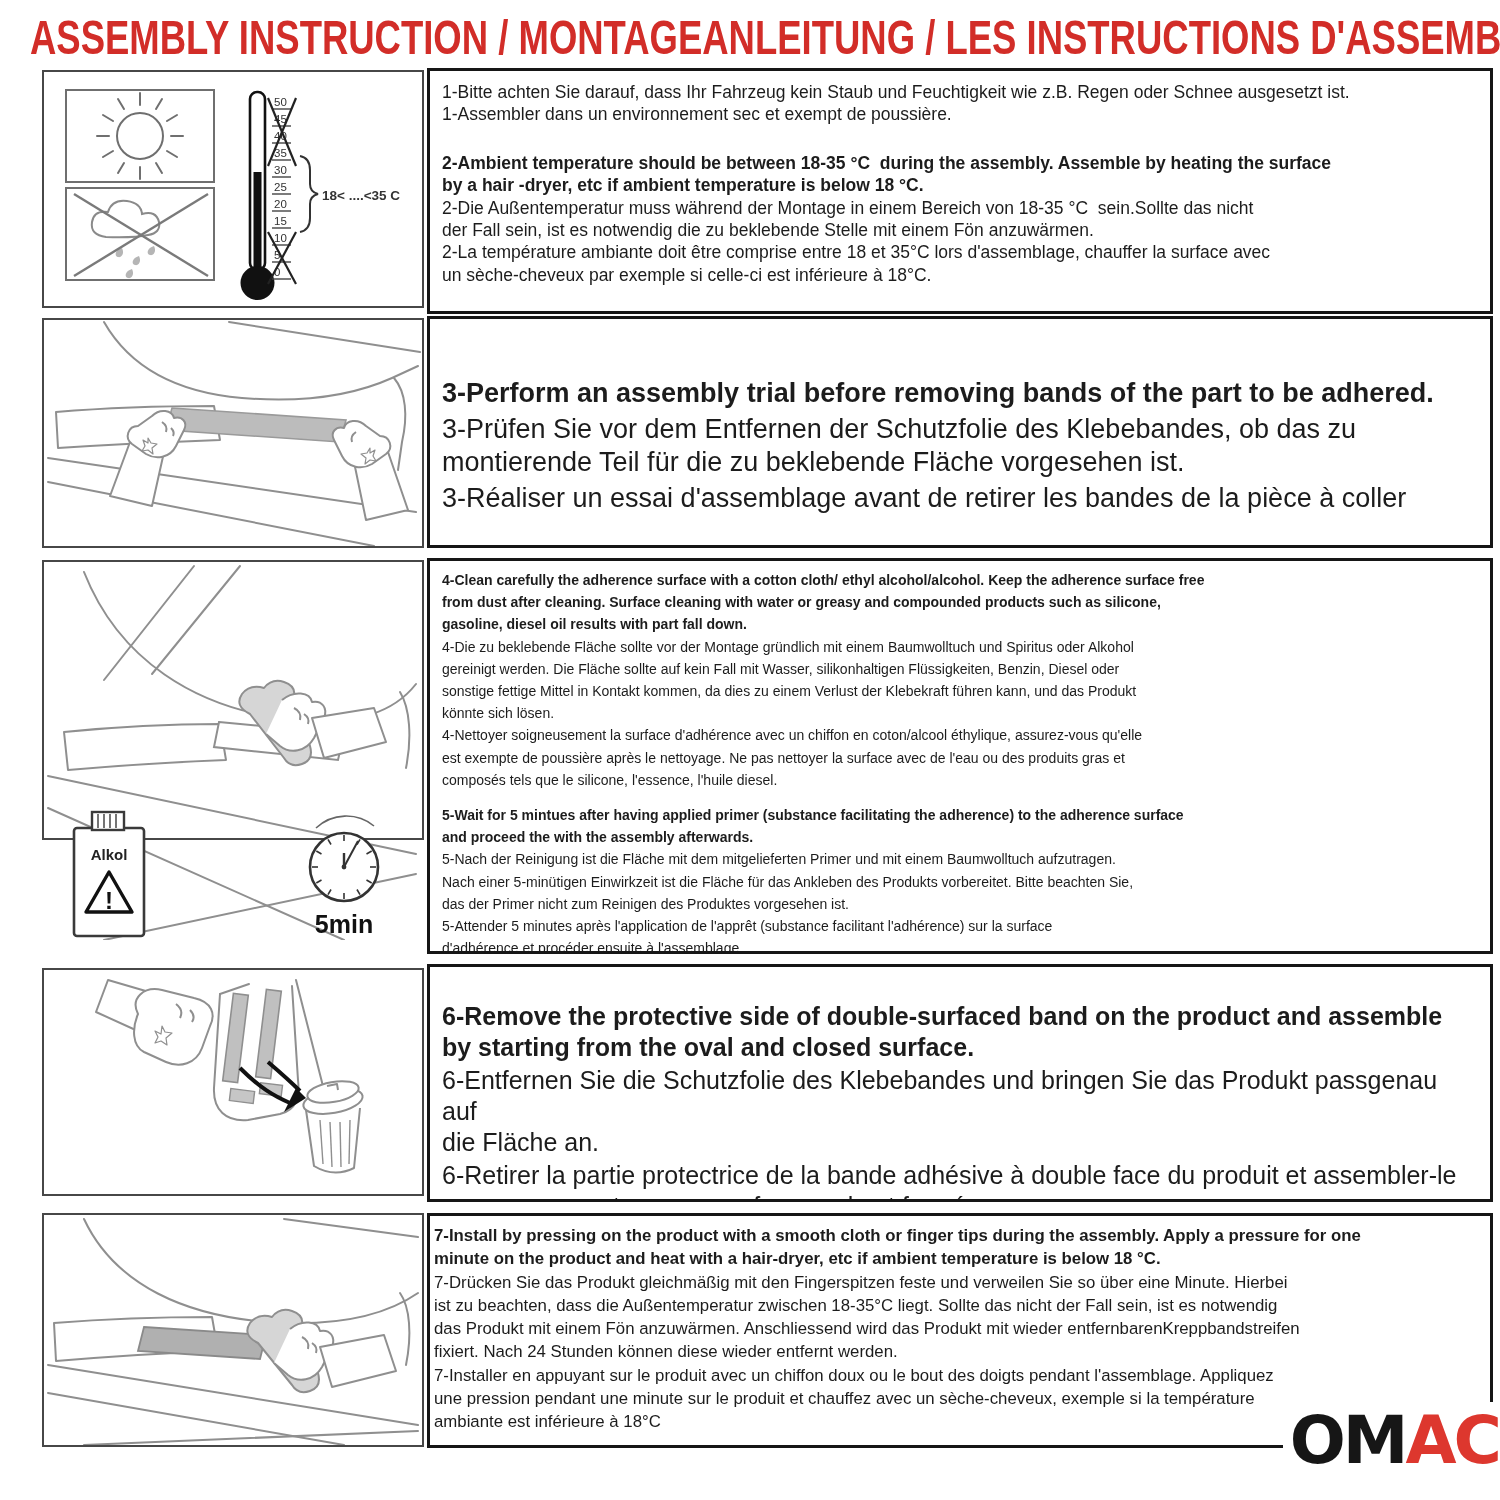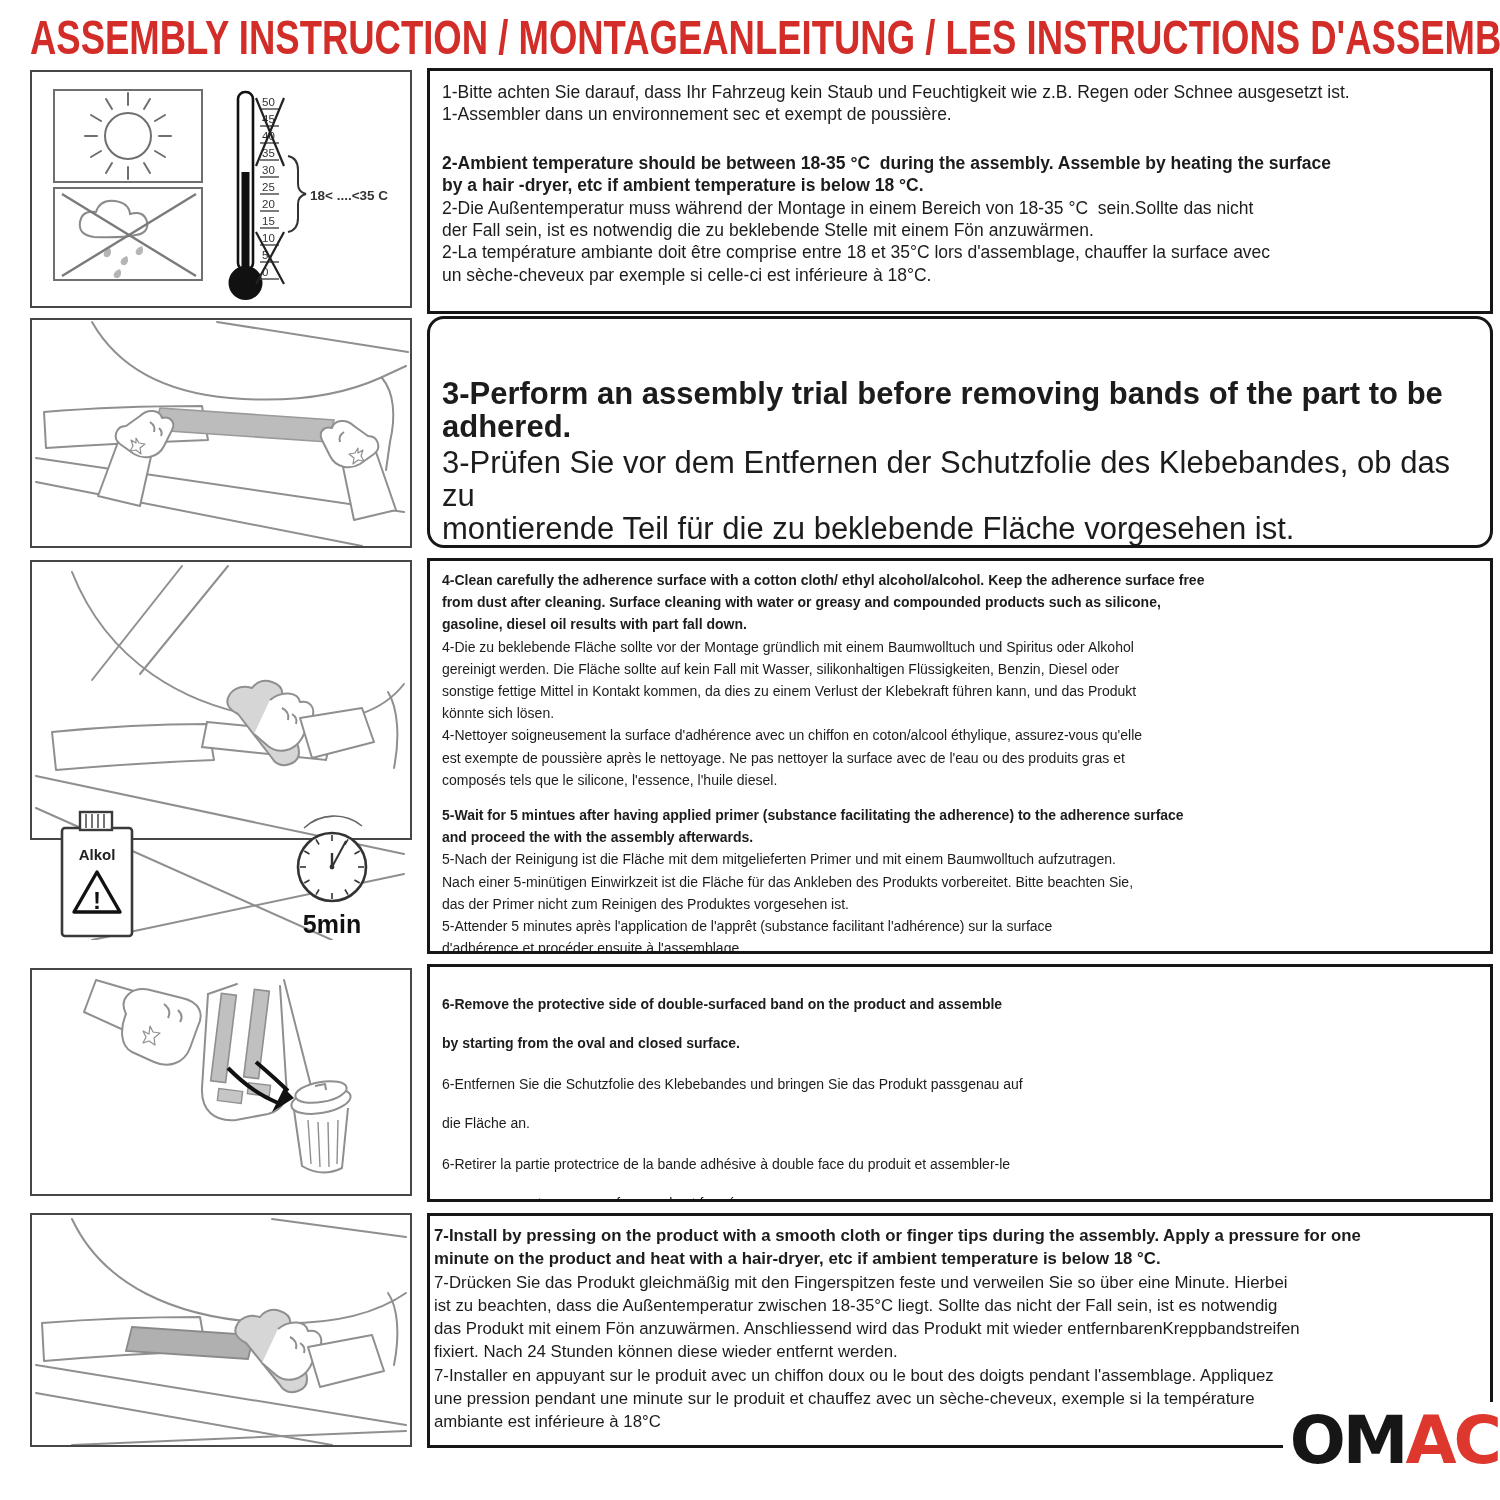--- a/index.html
+++ b/index.html
@@ -1,26 +1,26 @@
 <!DOCTYPE html>
 <html><head>
 <meta charset="utf-8">
 <style>
   html,body{margin:0;padding:0;background:#ffffff;}
   body{width:1500px;height:1500px;position:relative;font-family:"Liberation Sans",sans-serif;color:#1c1c1c;overflow:hidden;}
   .title{position:absolute;left:30px;top:10px;font-size:48px;font-weight:700;white-space:nowrap;
          transform:scaleX(.76);transform-origin:left top;letter-spacing:0px;}
-  .illus{position:absolute;left:30px;width:382px;border:2px solid #474747;background:#fff;box-sizing:border-box;}
+  .illus{position:absolute;left:42px;width:382px;border:2px solid #474747;background:#fff;box-sizing:border-box;}
   .txt{position:absolute;left:427px;width:1066px;border:3px solid #161616;background:#fff;box-sizing:border-box;overflow:hidden;}
   .para{white-space:pre-wrap;margin:0;}
   .b{font-weight:700;}
   .s1{font-size:17.5px;line-height:22.4px;padding:10px 12px 4px;}
-  .s2{font-size:31px;line-height:33px;padding:58px 12px 6px;border-radius:17px;}
+  .s2{font-size:27px;line-height:33px;padding:58px 12px 6px;}
   .s3{font-size:14px;line-height:22.2px;padding:8px 12px 4px;}
-  .s4{font-size:14px;line-height:39px;padding:18px 12px 6px;}
+  .s4{font-size:25px;line-height:31px;padding:34px 12px 6px;}
   .s5{font-size:16.8px;line-height:23.3px;padding:8px 4px 4px;}
   .mt{margin-top:26px;}
   .mt2{margin-top:13px;}
   .s2 .para + .para{margin-top:3px;}
   .s4 .para + .para{margin-top:2px;}
   .logo{position:absolute;left:1283px;top:1402px;width:216px;height:78px;background:#fff;z-index:3;
         display:flex;align-items:center;justify-content:flex-end;
         font-family:"DejaVu Sans",sans-serif;font-weight:900;font-size:66px;letter-spacing:-3px;line-height:1;}
   .logo .blk{color:#161616;}
   .logo .red{color:#dd372e;}

